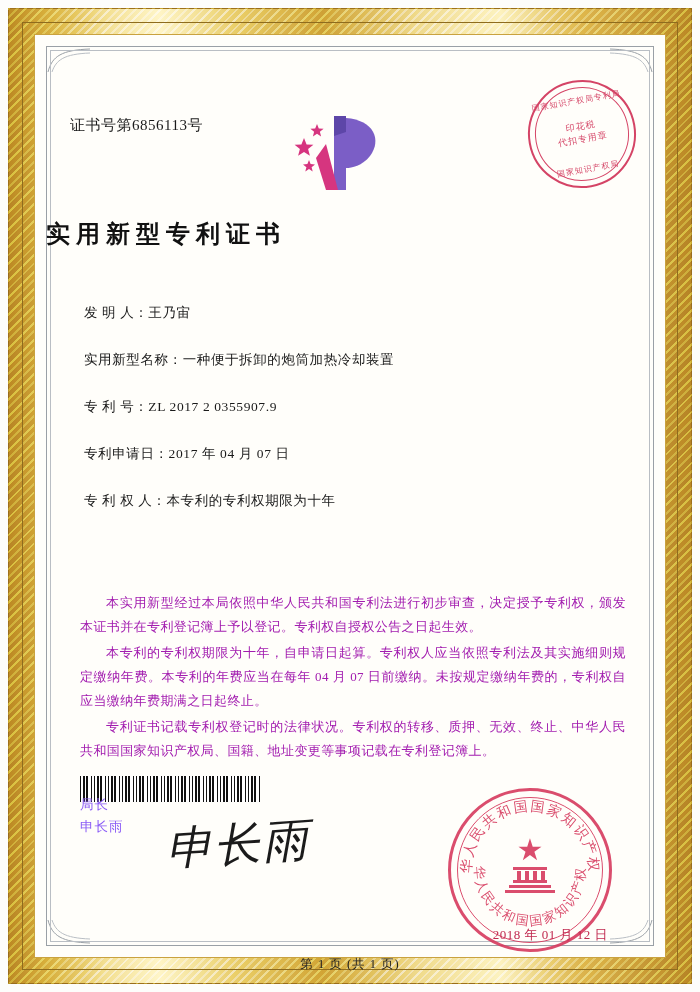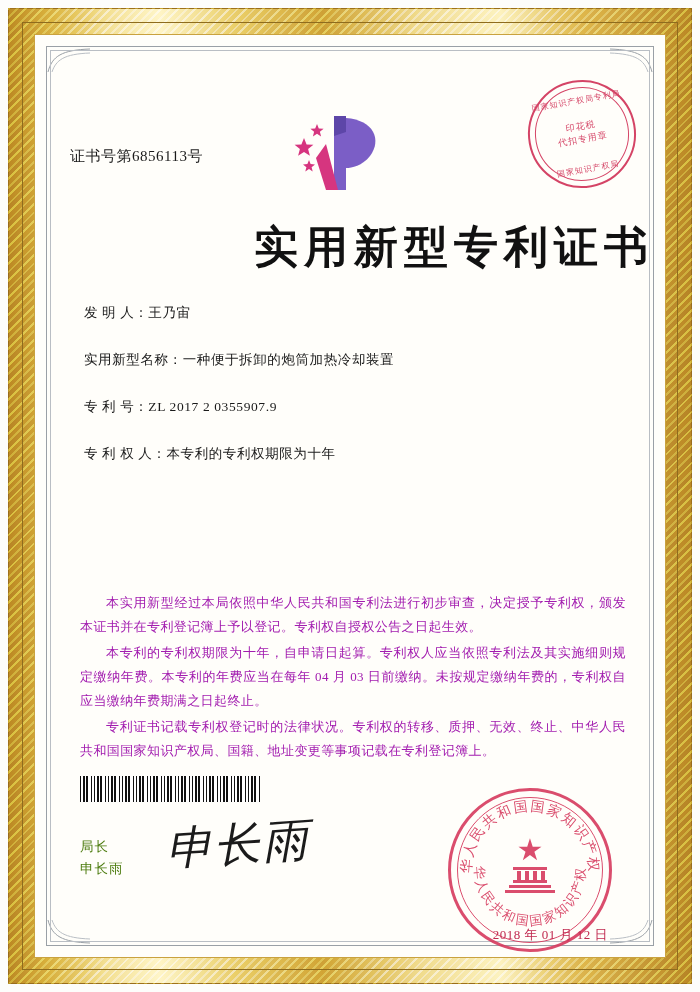--- a/index.html
+++ b/index.html
@@ -98,21 +98,20 @@
     width: 608px; height: 900px;
   }
 
   .cert-no {
     position: absolute;
     left: 24px; top: 70px;
     font-size: 15px;
     color: #1a1a1a;
     letter-spacing: 0.5px;
     font-family: "Liberation Serif", serif;
-    margin-top: 31px;
   }
 
   
   .logo {
     position: absolute;
     left: 236px; top: 62px;
     width: 120px; height: 90px;
   }
 
   
@@ -148,22 +147,22 @@
     text-align: center;
     font-size: 9px;
     line-height: 13px;
     letter-spacing: 1px;
   }
 
   .title {
     position: absolute;
     left: 0; top: 172px;
     width: 608px;
-    text-align: right;
-    font-size: 44px;
+    text-align: left;
+    font-size: 24px;
     font-weight: bold;
     letter-spacing: 6px;
     color: #111;
     font-family: "Liberation Serif", serif;
   }
 
   .fields {
     position: absolute;
     left: 38px; top: 258px;
     width: 540px;
@@ -203,24 +202,24 @@
     width: 100%; height: 100%;
     background:
       repeating-linear-gradient(90deg,
         #111 0 1px, #fff 1px 3px, #111 3px 5px, #fff 5px 6px,
         #111 6px 8px, #fff 8px 11px, #111 11px 12px, #fff 12px 14px);
   }
 
   
   .sign-block {
     position: absolute;
-    left: 34px; top: 790px;
+    left: 34px; top: 748px;
     font-size: 13.5px;
     line-height: 22px;
-    color: #4d7c0f;
+    color: #8b5cf6;
     letter-spacing: 1px;
   }
   .signature {
     position: absolute;
     left: 120px; top: 768px;
     font-size: 46px;
     color: #1b1b1b;
     font-family: "Liberation Serif", serif;
     font-style: italic;
     transform: rotate(-4deg);
@@ -349,27 +348,30 @@
       <div class="field">
         <span class="lbl">发 明 人：</span><span class="val">王乃宙</span>
       </div>
       <div class="field">
         <span class="lbl">实用新型名称：</span><span class="val">一种便于拆卸的炮筒加热冷却装置</span>
       </div>
       <div class="field">
         <span class="lbl">专 利 号：</span><span class="val">ZL 2017 2 0355907.9</span>
       </div>
       <div class="field">
+        <span class="lbl">专利申请日：</span><span class="val">2017 年 04 月 07 日</span>
+      </div>
+      <div class="field">
         <span class="lbl">专 利 权 人：</span><span class="val">本专利的专利权期限为十年</span>
       </div>
     </div>
 
     <div class="paras">
       <div class="para">本实用新型经过本局依照中华人民共和国专利法进行初步审查，决定授予专利权，颁发本证书并在专利登记簿上予以登记。专利权自授权公告之日起生效。</div>
-      <div class="para">本专利的专利权期限为十年，自申请日起算。专利权人应当依照专利法及其实施细则规定缴纳年费。本专利的年费应当在每年 04 月 03 日前缴纳。未按规定缴纳年费的，专利权自应当缴纳年费期满之日起终止。</div>
+      <div class="para">本专利的专利权期限为十年，自申请日起算。专利权人应当依照专利法及其实施细则规定缴纳年费。本专利的年费应当在每年 04 月 07 日前缴纳。未按规定缴纳年费的，专利权自应当缴纳年费期满之日起终止。</div>
       <div class="para">专利证书记载专利权登记时的法律状况。专利权的转移、质押、无效、终止、中华人民共和国国家知识产权局、国籍、地址变更等事项记载在专利登记簿上。</div>
     </div>
 
     <div class="barcode">
       <div class="bars"></div>
     </div>
 
     <div class="signature">申长雨</div>
 
     <div class="sign-block">
@@ -403,15 +405,16 @@
           <rect x="30" y="8" width="4" height="9" fill="#d63a5e"></rect>
           <rect x="38" y="8" width="4" height="9" fill="#d63a5e"></rect>
           <rect x="10" y="4" width="34" height="3" fill="#d63a5e"></rect>
           <rect x="2" y="27" width="50" height="3" fill="#d63a5e"></rect>
         </svg>
       </div>
     </div>
 
     <div class="stamp-date">2018 年 01 月 12 日</div>
 
+    <div class="page-foot">第 1 页 (共 1 页)</div>
 
   </div>
 </div>
 
 </body></html>

